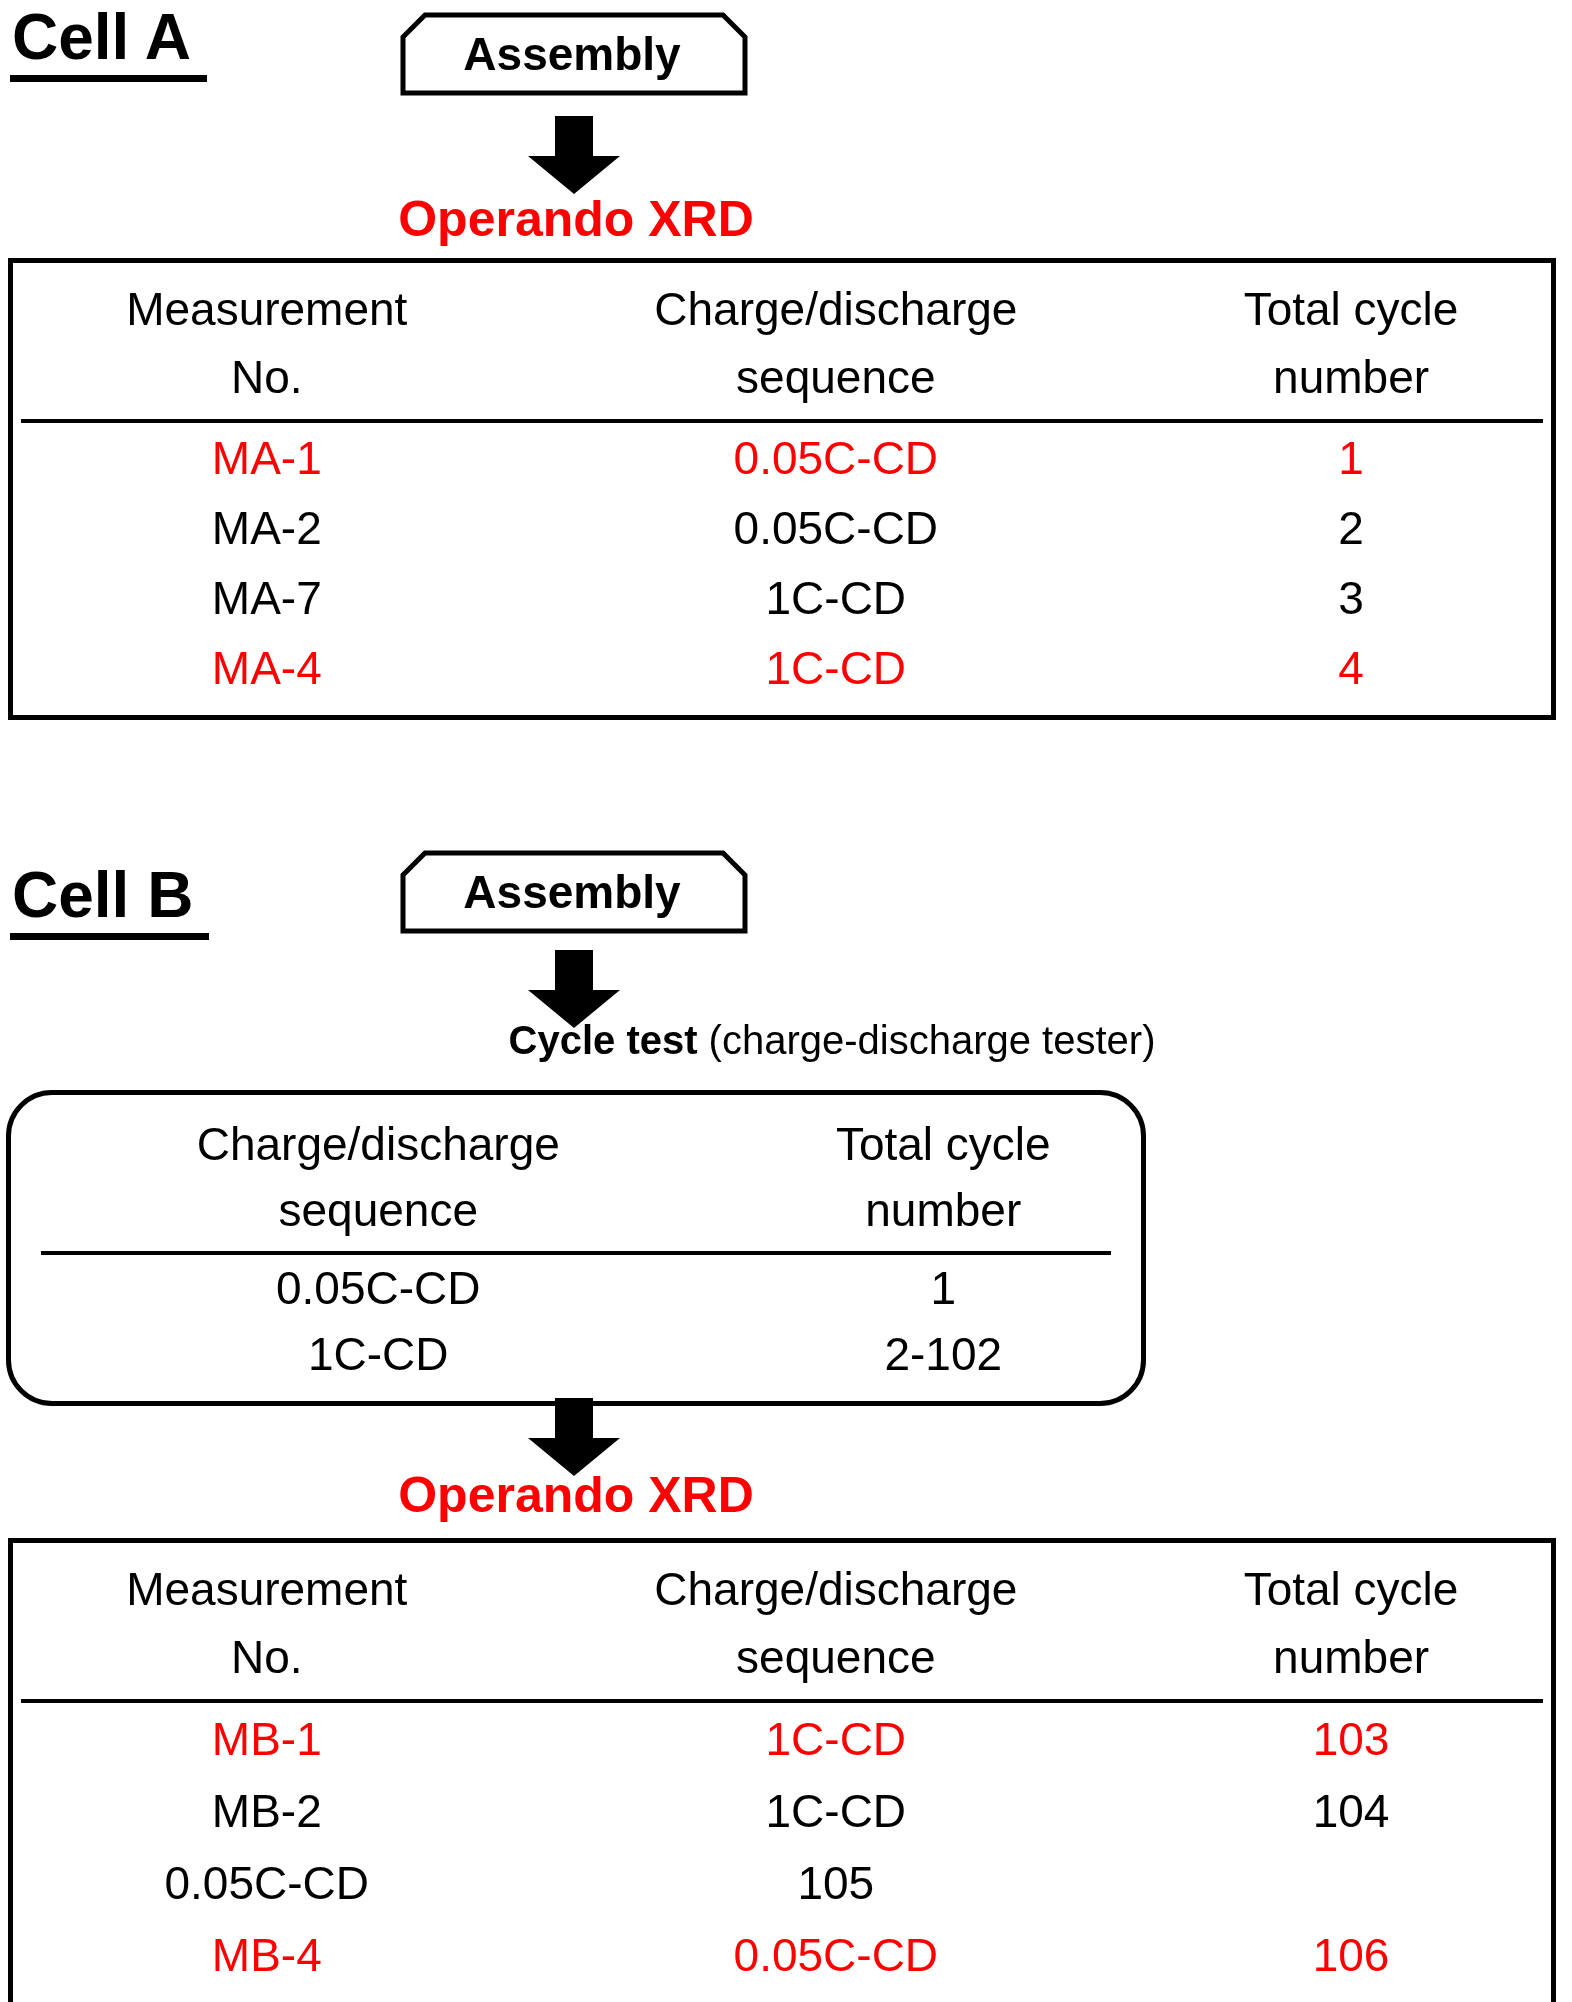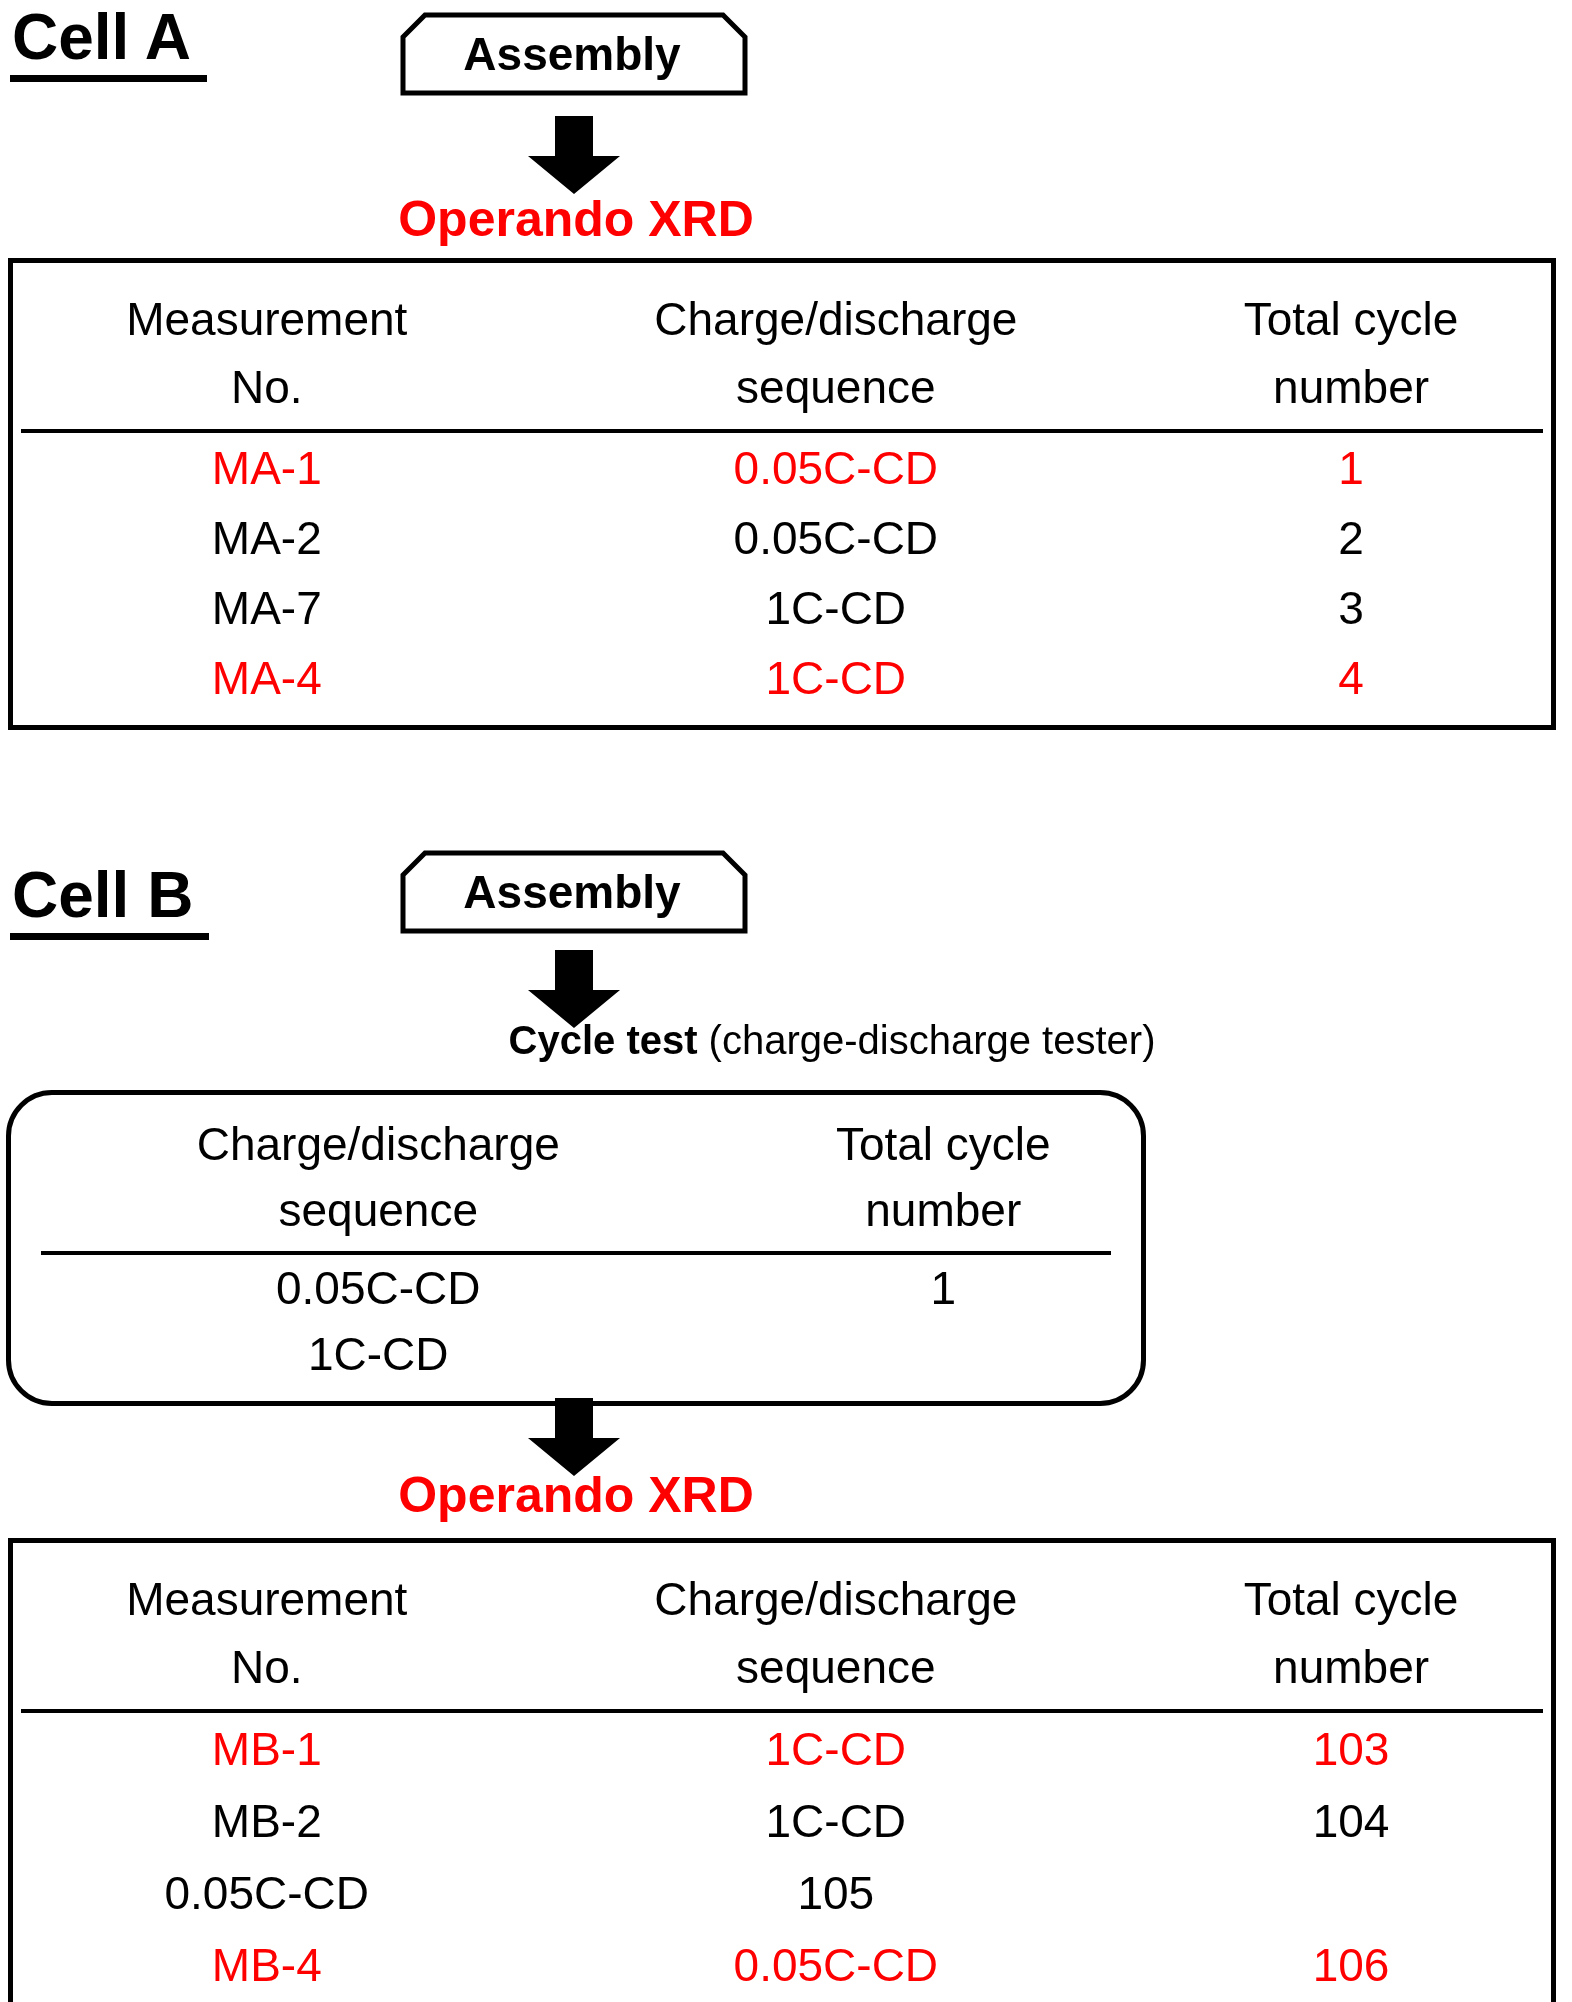--- a/index.html
+++ b/index.html
@@ -36,21 +36,21 @@
   .cycle-test{
     position:absolute;transform:translateX(-50%);
     font-size:40px;white-space:nowrap;
   }
   .cycle-test .ct-bold{font-weight:bold;}
   
   .mtable{
     position:absolute;left:8px;width:1548px;
     border:5px solid #000;background:#fff;
     box-sizing:border-box;
-    padding-top:22px;
+    padding-top:12px;
   }
   .mtable .grid-row{
     display:grid;grid-template-columns:33% 41% 26%;
     text-align:center;font-size:46px;
   }
   .mtable .head-line{line-height:68px;}
   .hsep{border-top:4px solid #000;margin:8px 8px 0 8px;height:0;}
   .mtable .trow{height:70px;line-height:70px;}
   .mtable.rows72 .trow{height:72px;line-height:72px;}
   .mtable .tbl-pad{height:12px;}
@@ -151,20 +151,21 @@
       <div>sequence</div>
       <div>number</div>
     </div>
     <div class="hsep"></div>
     <div class="grid-row trow">
       <div>0.05C-CD</div>
       <div>1</div>
     </div>
     <div class="grid-row trow">
       <div>1C-CD</div>
+      <div>2-102</div>
     </div>
     <div class="tbl-pad"></div>
   </div>
 
   <svg class="down-arrow" style="left:528px;top:1398px;" viewBox="0 0 92 78">
     <polygon points="27,0 65,0 65,40 92,40 46,78 0,40 27,40" fill="#000000"></polygon>
   </svg>
 
   <div class="xrd" style="left:576px;top:1466px;">Operando XRD</div>
 

